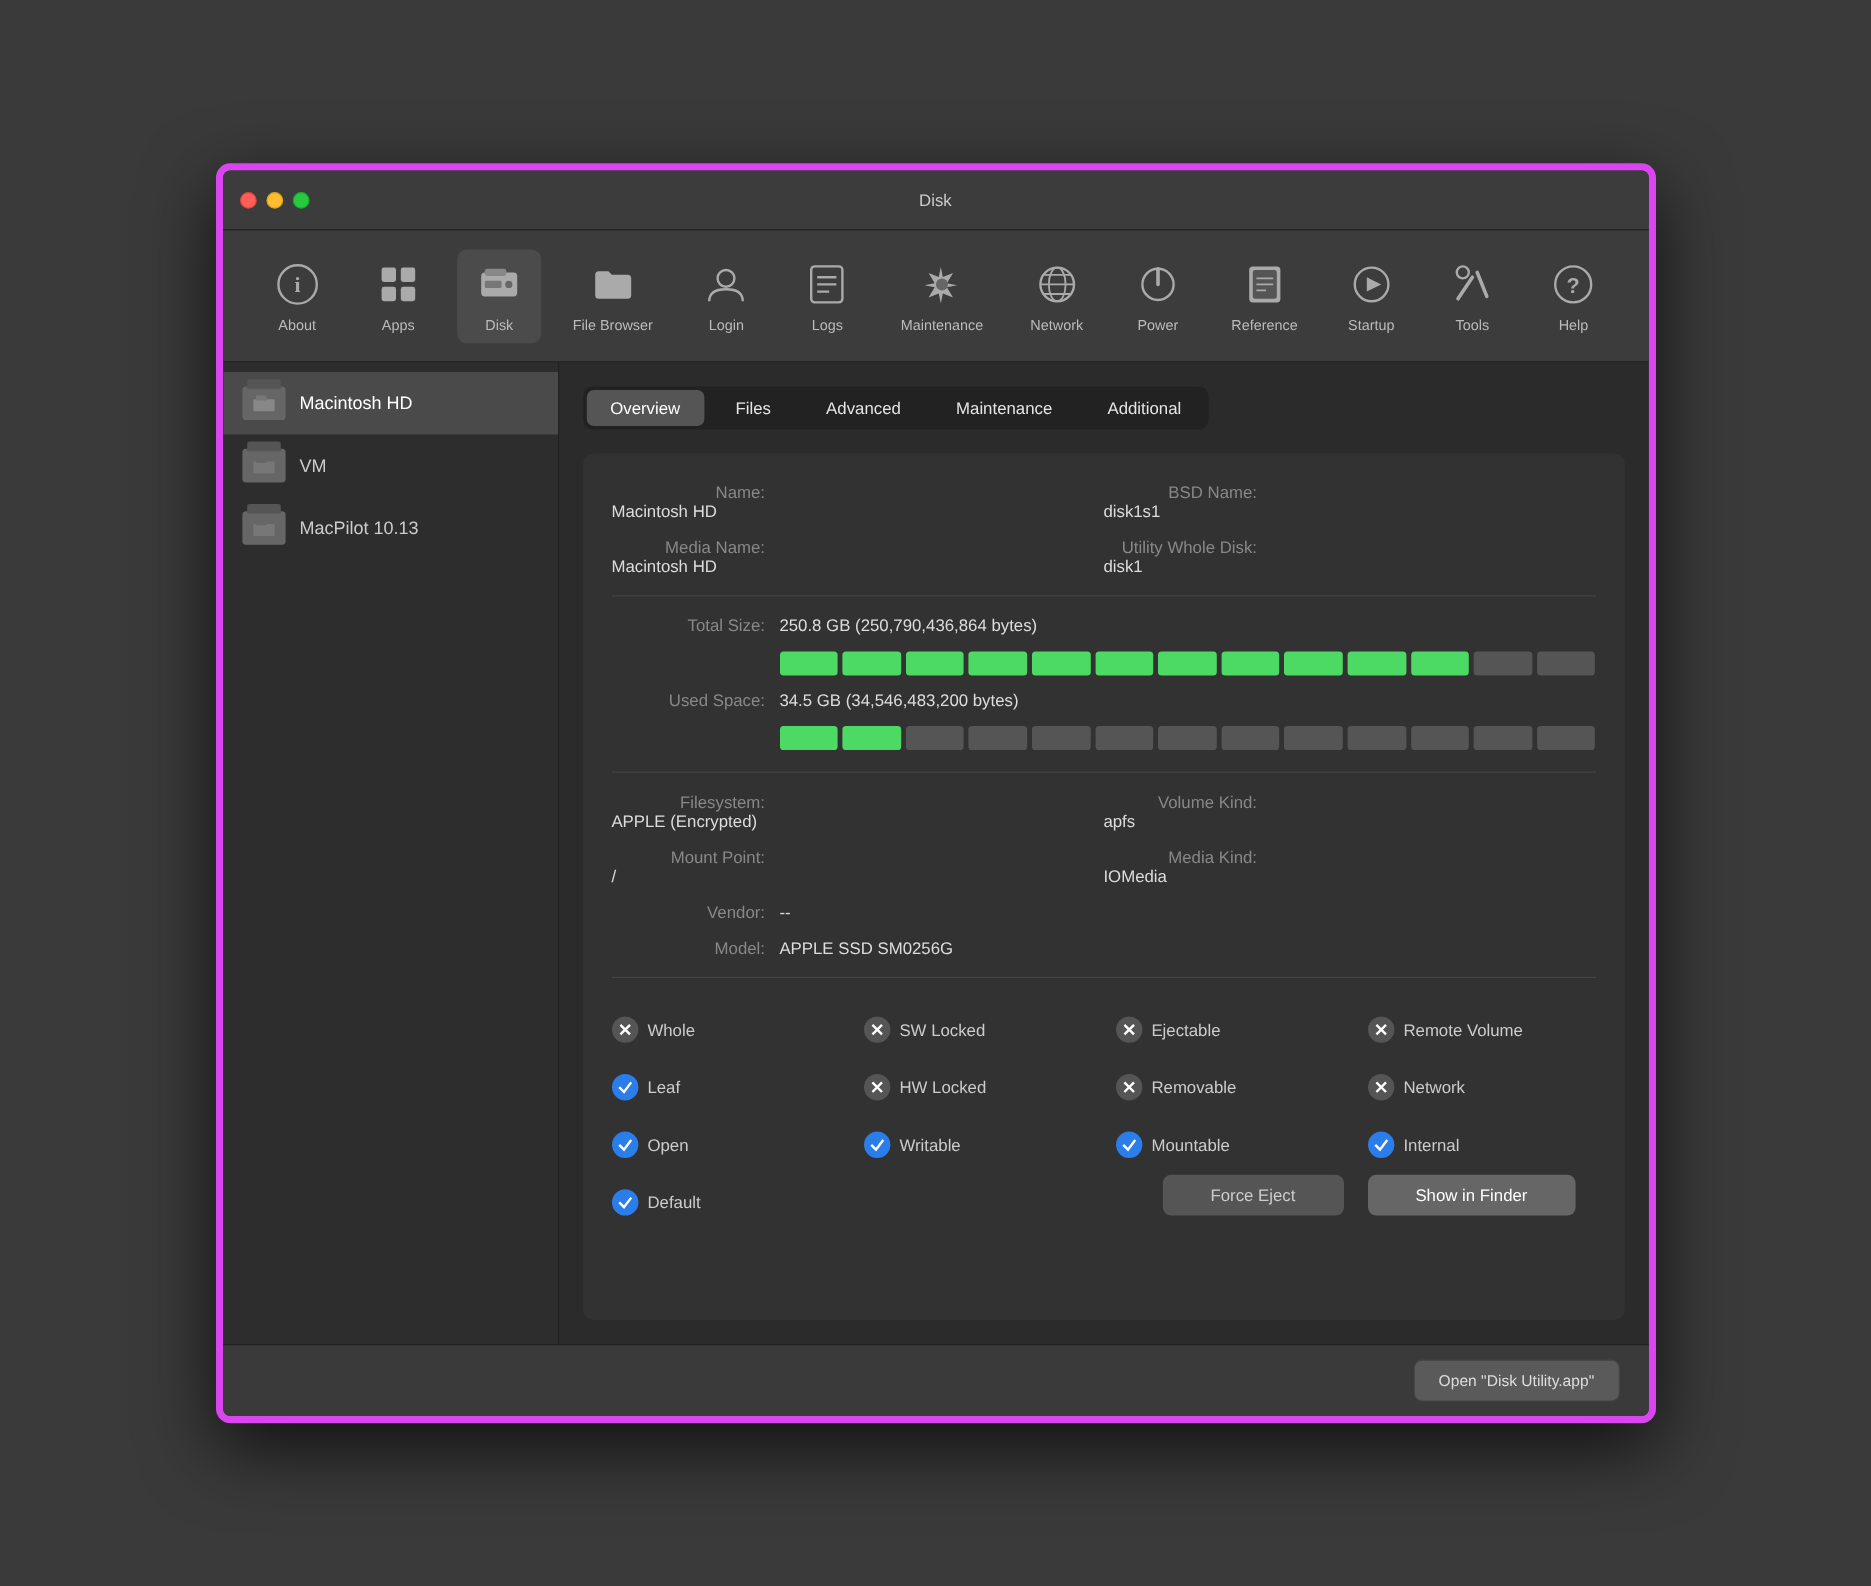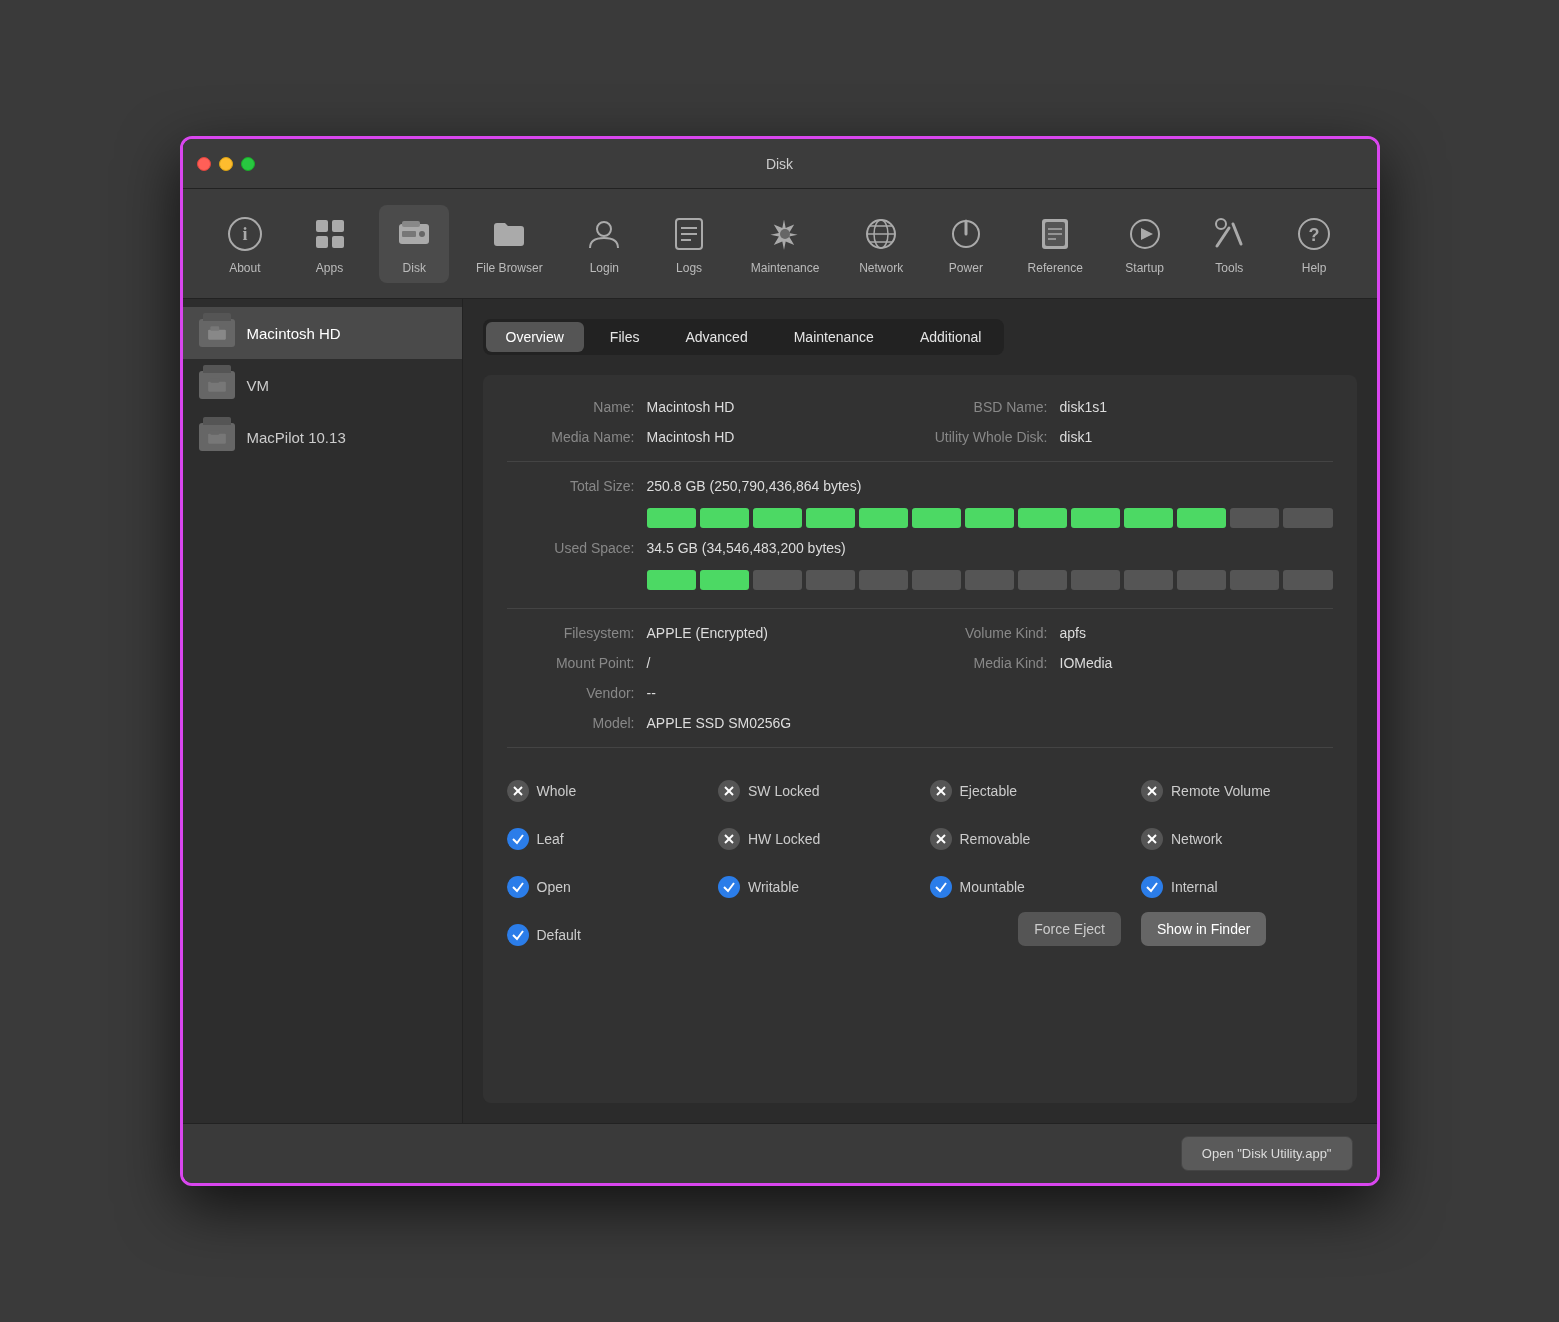--- a/index.html
+++ b/index.html
@@ -14,21 +14,21 @@
     }
     .window {
       width: 1200px;
       height: 1050px;
       background: #2b2b2b;
       border-radius: 12px;
       box-shadow: 0 20px 60px rgba(0,0,0,0.7);
       display: flex;
       flex-direction: column;
       overflow: hidden;
-      border: 3px solid #d946ef;
+      border: 6px solid #d946ef;
     }
     
     .titlebar {
       height: 50px;
       background: #3c3c3c;
       display: flex;
       align-items: center;
       justify-content: center;
       position: relative;
       border-bottom: 1px solid #222;
@@ -193,20 +193,21 @@
       font-size: 14px;
     }
     .info-row-double {
       display: grid;
       grid-template-columns: 1fr 1fr;
       margin-bottom: 14px;
     }
     .info-col {
       display: flex;
       align-items: baseline;
+      flex-direction: column;
     }
     .divider {
       height: 1px;
       background: #444;
       margin: 16px 0;
     }
     .progress-bar-container {
       display: flex;
       gap: 4px;
       align-items: center;
@@ -241,21 +242,21 @@
       border-radius: 50%;
       display: flex;
       align-items: center;
       justify-content: center;
       flex-shrink: 0;
     }
     .cb-checked { background: #2b7de9; }
     .cb-unchecked { background: #555; }
     .cb-icon svg { width: 14px; height: 14px; fill: white; }
     .btn {
-      padding: 8px 16px;
+      padding: 8px 40px;
       border-radius: 7px;
       font-size: 14px;
       cursor: pointer;
       border: none;
       font-weight: 500;
     }
     .btn-secondary {
       background: #555;
       color: #ccc;
     }

